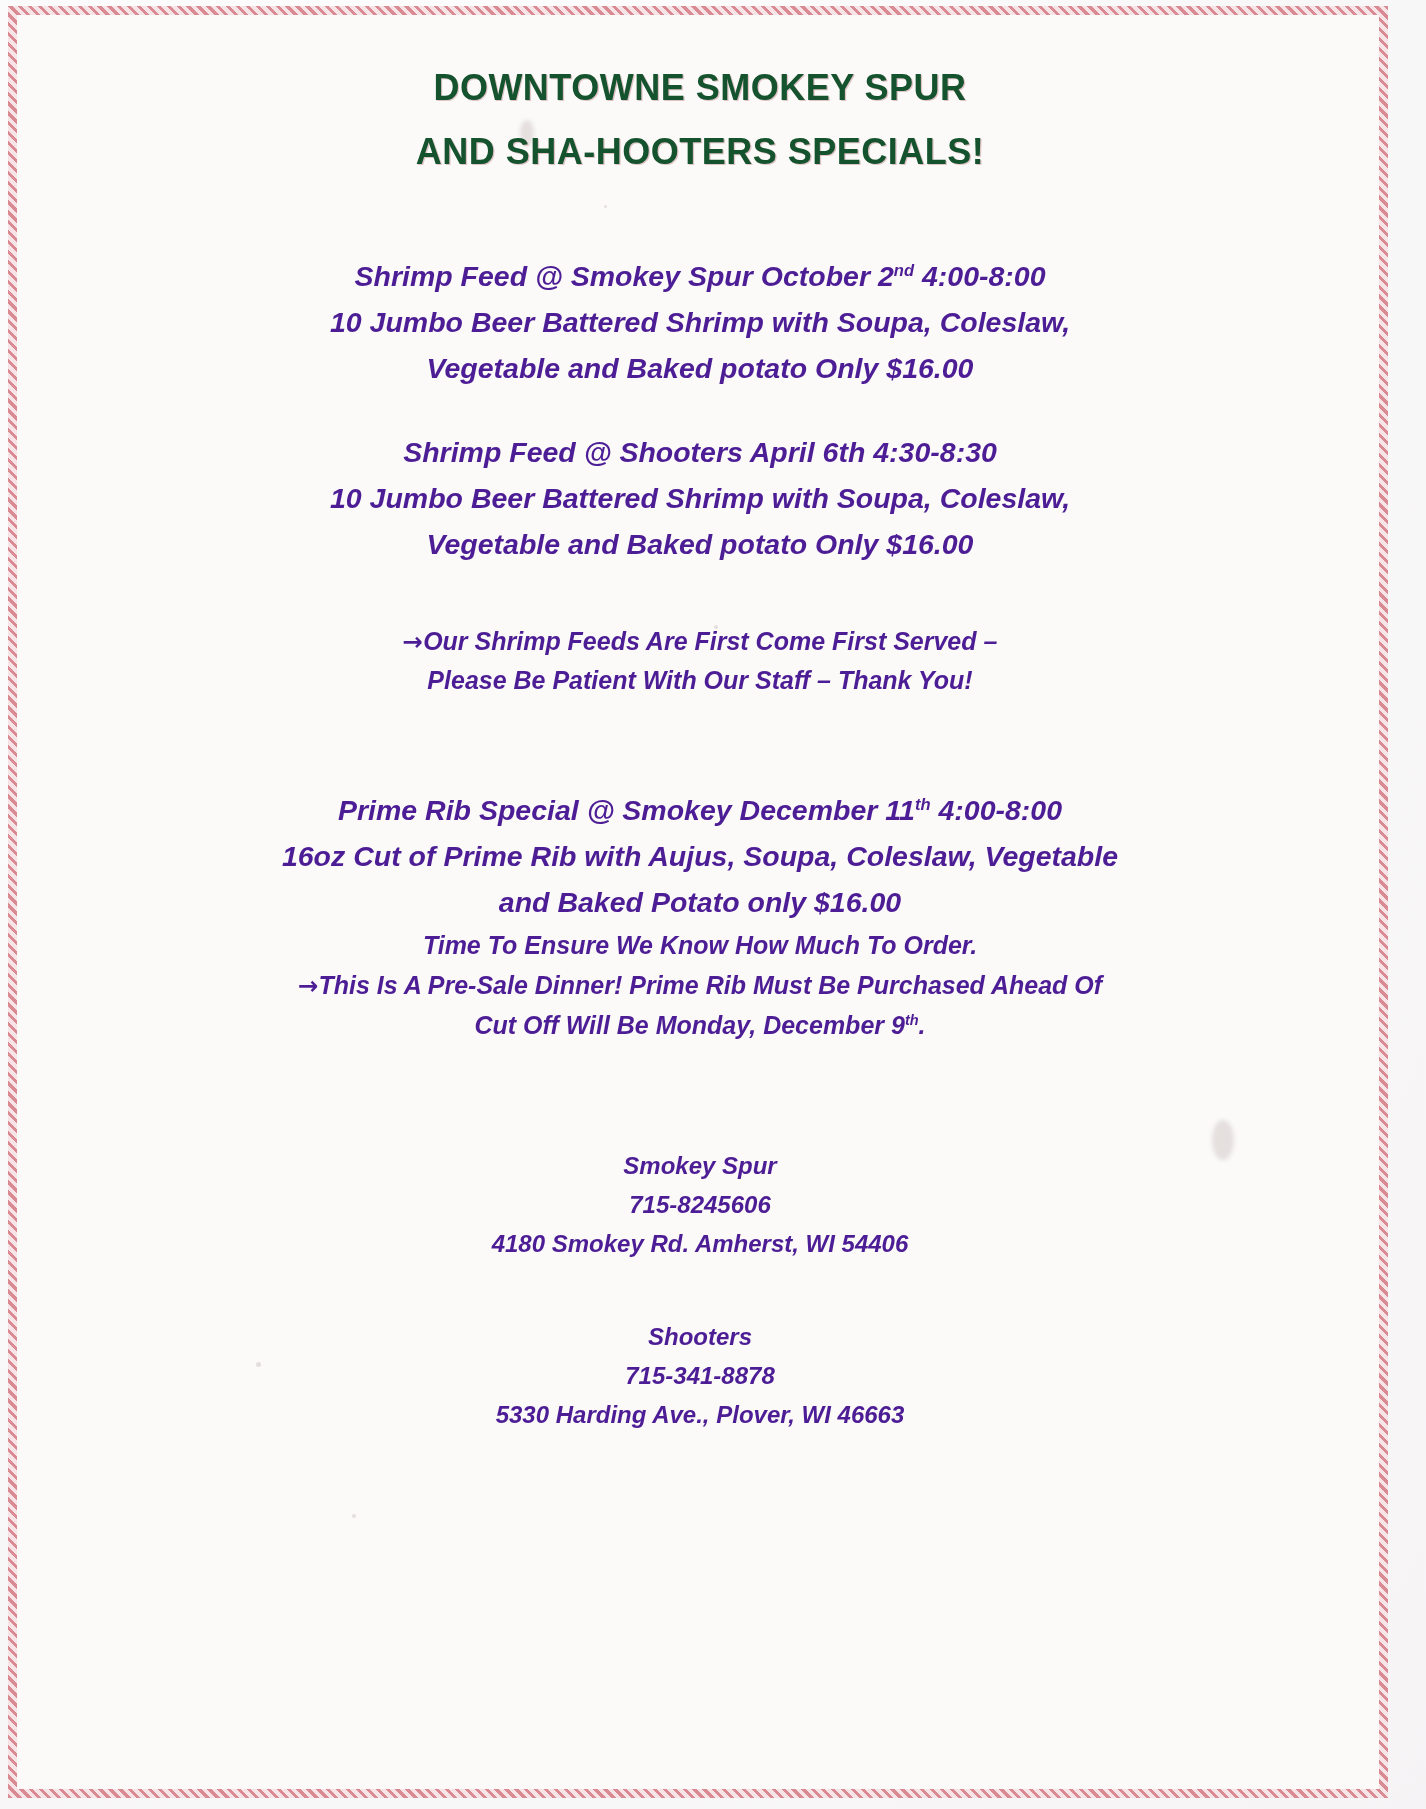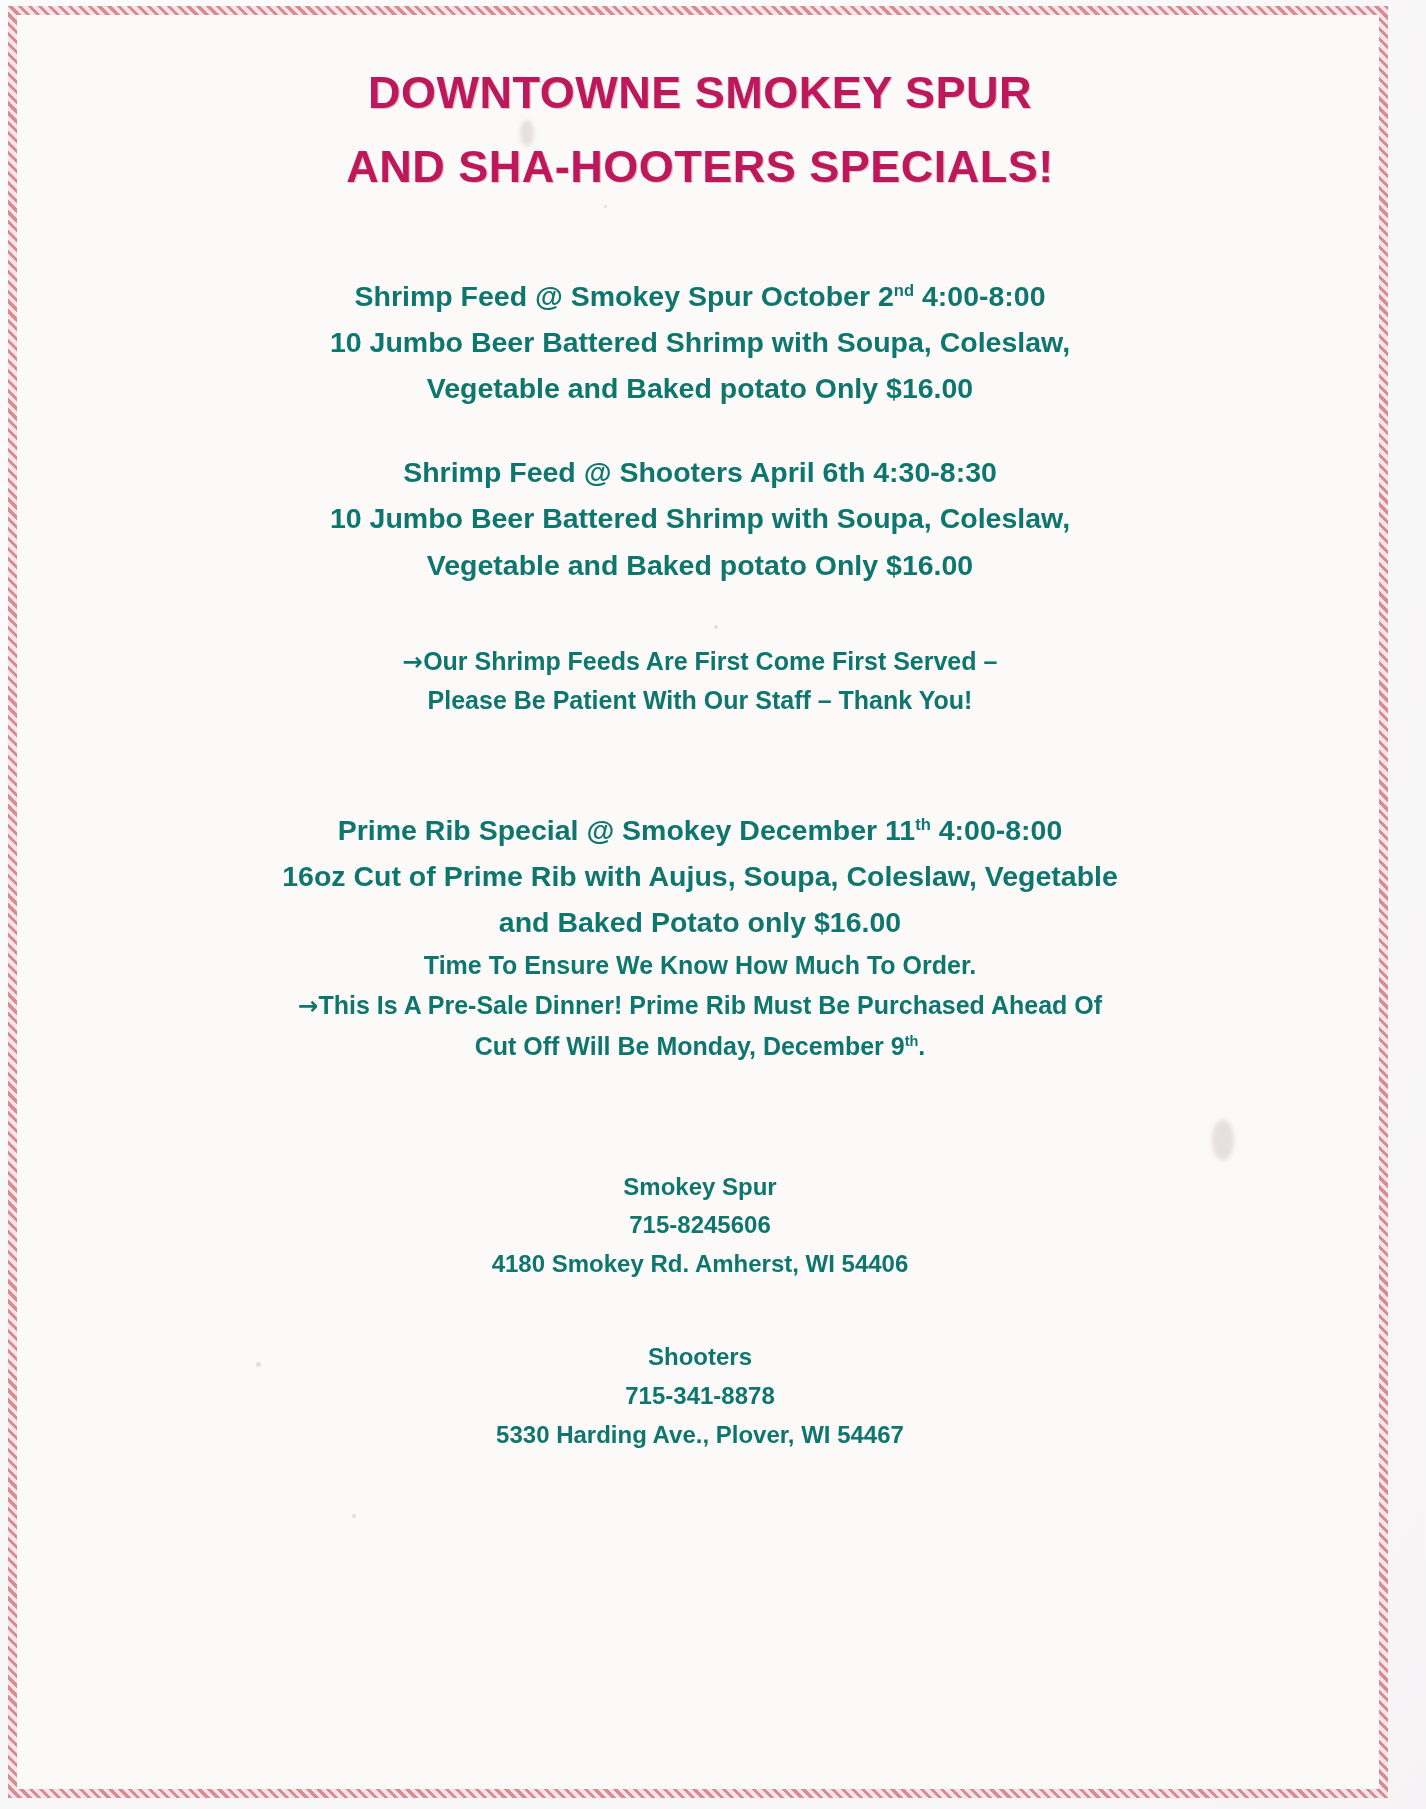--- a/index.html
+++ b/index.html
@@ -62,39 +62,40 @@
     box-sizing: border-box;
     padding: 26px 46px 0 46px;
     text-align: center;
   }
 
   
   .title-block {
     margin-top: 22px;
   }
   .title-line {
-    font-size: 45px;
+    font-size: 36px;
     font-weight: 700;
     letter-spacing: 0.5px;
     line-height: 1.12;
-    color: #be185d;
+    color: #14532d;
     text-shadow: 1.2px 1.2px 0 rgba(200,150,155,0.55);
     margin: 0 0 24px 0;
   }
 
   .gap-lg { height: 56px; }
   .gap-md { height: 38px; }
   .gap-xl { height: 86px; }
 
   .spec-line {
     font-size: 28.5px;
     font-weight: 700;
     line-height: 1.62;
-    color: #0f766e;
+    color: #4c1d95;
     margin: 0;
+    font-style: italic;
   }
   .spec-line.sm {
     font-size: 25px;
     line-height: 1.60;
   }
   .spec-line.note {
     font-size: 25px;
     line-height: 1.58;
   }
   .spec-line.contact {
@@ -202,17 +203,17 @@
       <p class="spec-line contact">Smokey Spur</p>
       <p class="spec-line contact">715-8245606</p>
       <p class="spec-line contact">4180 Smokey Rd. Amherst, WI 54406</p>
     </div>
 
     <div class="gap-md"></div>
 
     <div class="contact-block">
       <p class="spec-line contact">Shooters</p>
       <p class="spec-line contact">715-341-8878</p>
-      <p class="spec-line contact">5330 Harding Ave., Plover, WI 54467</p>
+      <p class="spec-line contact">5330 Harding Ave., Plover, WI 46663</p>
     </div>
 
   </div>
 </div>
 
 </body></html>

